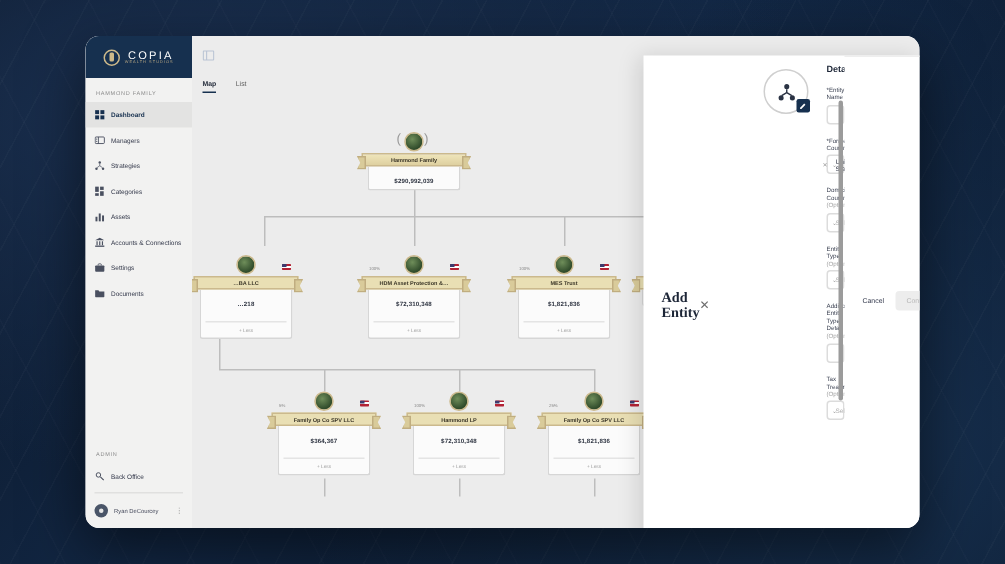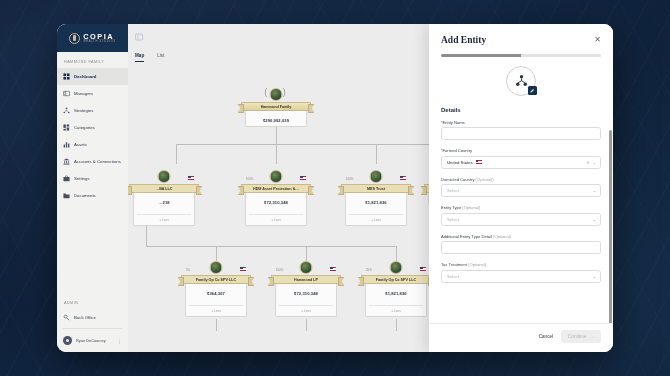--- a/index.html
+++ b/index.html
@@ -34,21 +34,21 @@
 
   
   #sidebar { width:71px; height:100%; background:#f2f2f1; display:flex; flex-direction:column; position:relative; z-index:5;}
   .brand {
     height:28px; background:#16304f; display:flex; align-items:center; justify-content:center; gap:3px;
     padding:0 4px;
   }
   .brand-mark { width:11px;height:11px;border-radius:50%;border:1px solid #cdb98a;display:flex;align-items:center;justify-content:center; }
   .brand-mark i{ display:block;width:3px;height:6px;background:#cdb98a;border-radius:1px;}
   .brand-text{ display:flex;flex-direction:column;line-height:1;}
-  .brand-name{ color:#fff;font-size:7.4px;letter-spacing:1.5px;font-weight:700;}
+  .brand-name{ color:#fff;font-size:7.4px;letter-spacing:1.5px;font-weight:400;text-align:right;}
   .brand-sub{ color:#c9b versus;}
   .brand-sub{ color:#b9a884;font-size:2.6px;letter-spacing:.7px;margin-top:1px;}
 
   .sb-section{ font-size:3.7px; color:#8d8d8d; letter-spacing:.5px; padding:8px 0 4px 7px; text-transform:uppercase;}
   .sb-item{ display:flex;align-items:center;gap:4px;height:17px;padding:0 6px;cursor:default;}
   .sb-item.active{ background:#e3e3e2; font-weight:700;}
   .sb-label{ font-size:4.3px; color:#33384a; white-space:nowrap;}
   .sb-item.active .sb-label{ color:#16304f; }
   .sb-ico{ width:7px;height:7px;flex:0 0 7px;display:block; }
   .sb-spacer{ flex:1 1 auto; }
@@ -87,22 +87,22 @@
   .banner::after{ right:-4px; clip-path:polygon(0 0,100% 0,65% 50%,100% 100%,0 100%); }
   .banner-label{ font-size:3.7px;font-weight:700;color:#3a3527;white-space:nowrap;overflow:hidden;
                  text-overflow:ellipsis;max-width:56px;padding:0 2px;}
   .node-body{ background:#fbfbfb; border:.7px solid #d6d6d6; border-top:none; border-radius:0 0 2px 2px;
               padding:7px 3px 3px; text-align:center; }
   .node-value{ font-size:4.1px;color:#2d3340;font-weight:600;letter-spacing:.1px;}
   .node-more{ margin-top:9px; padding-top:3px; border-top:.6px solid #e4e4e4; font-size:3.2px;color:#9a9a9a;}
   .root-halo{ position:absolute; left:50%; top:-1px; transform:translateX(-50%); font-size:9px; color:#9a9a9a; letter-spacing:2px; z-index:1;}
 
   
-  #drawer{ position:absolute; right:0; top:0; width:184px; height:100%; background:#fff;
-           box-shadow:-3px 0 14px rgba(0,0,0,.13); display:flex; flex-direction:column; z-index:20;}
+  #drawer{ position:absolute; right:0; top:13px; width:184px; height:100%; background:#fff;
+           box-shadow:-3px 0 14px rgba(0,0,0,.13); display:flex; flex-direction:row; z-index:20;}
   .dw-head{ display:flex;align-items:center;justify-content:space-between;padding:11px 12px 6px;}
   .dw-title{ font-family:"Liberation Serif", serif; font-size:9.5px;color:#1d2637;font-weight:700;}
   .dw-close{ font-size:8px;color:#6b6b6b;line-height:1;cursor:pointer;}
   .dw-progress{ margin:3px 12px 0; height:2.6px;border-radius:2px;background:#e3e3e3;overflow:hidden;}
   .dw-progress i{ display:block;height:100%;background:#8d8d8d;}
   .dw-hero{ display:flex;justify-content:center;padding:9px 0 4px;}
   .hero-circle{ width:30px;height:30px;border-radius:50%;border:1px solid #cfcfcf;display:flex;align-items:center;justify-content:center;position:relative;}
   .hero-badge{ position:absolute;right:-2px;bottom:0;width:9px;height:9px;border-radius:1.5px;background:#16304f;
                display:flex;align-items:center;justify-content:center;}
   .dw-scroll{ flex:1 1 auto; overflow:hidden; padding:4px 12px 0; position:relative;}

